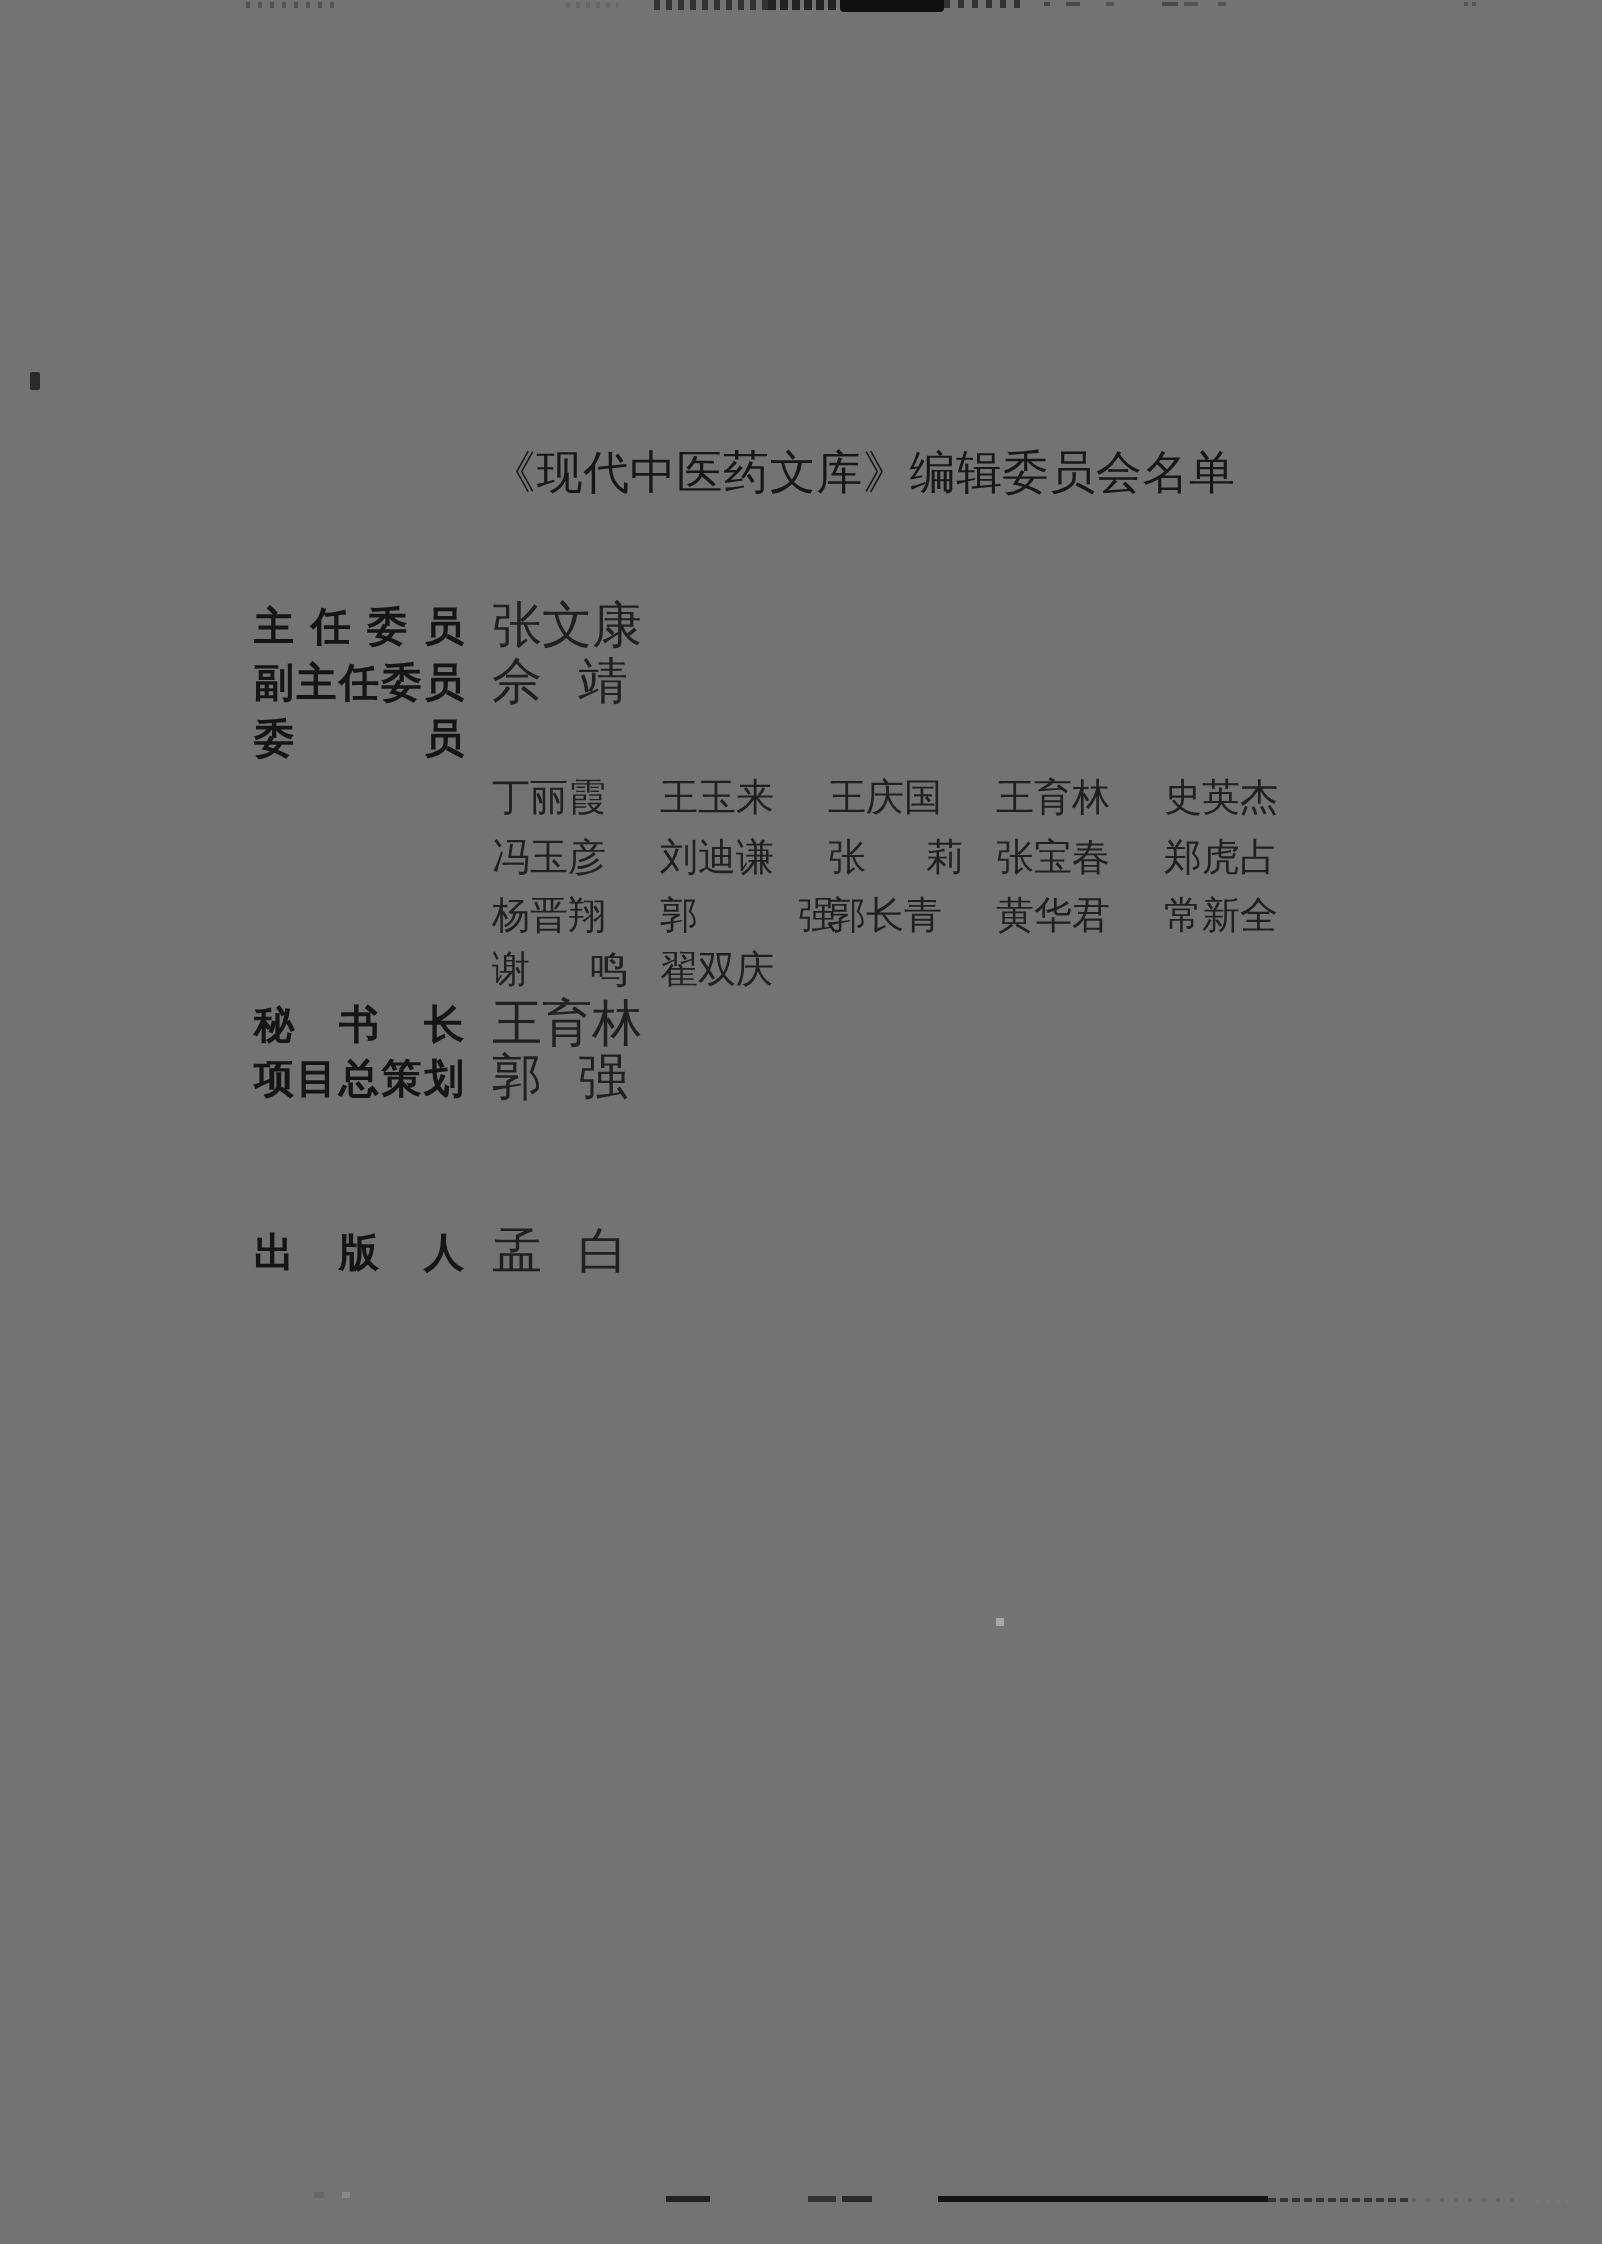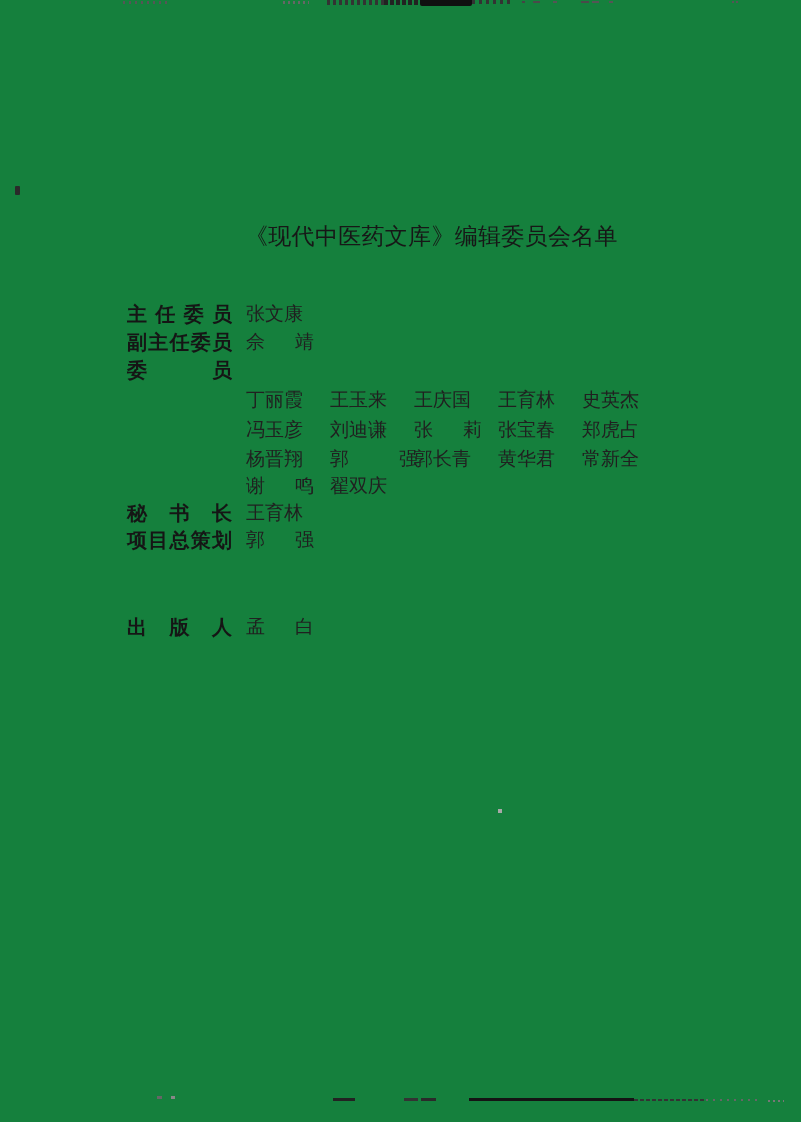--- a/index.html
+++ b/index.html
@@ -1,21 +1,21 @@
 <!DOCTYPE html>
 <html lang="zh"><head>
 <meta charset="utf-8">
 <style>
   html, body { margin: 0; padding: 0; background: #e8e8e8; }
   .page {
     position: relative;
     width: 801px;
     height: 1122px;
     margin: 0 auto;
-    background: #15803d;
+    background: #737373;
     overflow: hidden;
     color: #1b1b1b;
     font-family: "Liberation Serif", serif;
   }
   .doc-title {
     position: absolute;
     left: 245px;
     top: 221px;
     font-size: 23px;
     letter-spacing: 0.3px;
@@ -36,21 +36,21 @@
     width: 105px;
     font-family: "Liberation Sans", sans-serif;
     font-weight: bold;
     font-size: 20px;
     line-height: 22px;
     color: #151515;
     flex: none;
   }
   .value {
     margin-left: 14px;
-    font-size: 19px;
+    font-size: 25px;
     line-height: 22px;
     color: #202020;
   }
   .spread {
     display: inline-flex;
     justify-content: space-between;
   }
   .w57 { width: 57px; }
   .w68 { width: 68px; }
   .w88 { width: 88px; }

